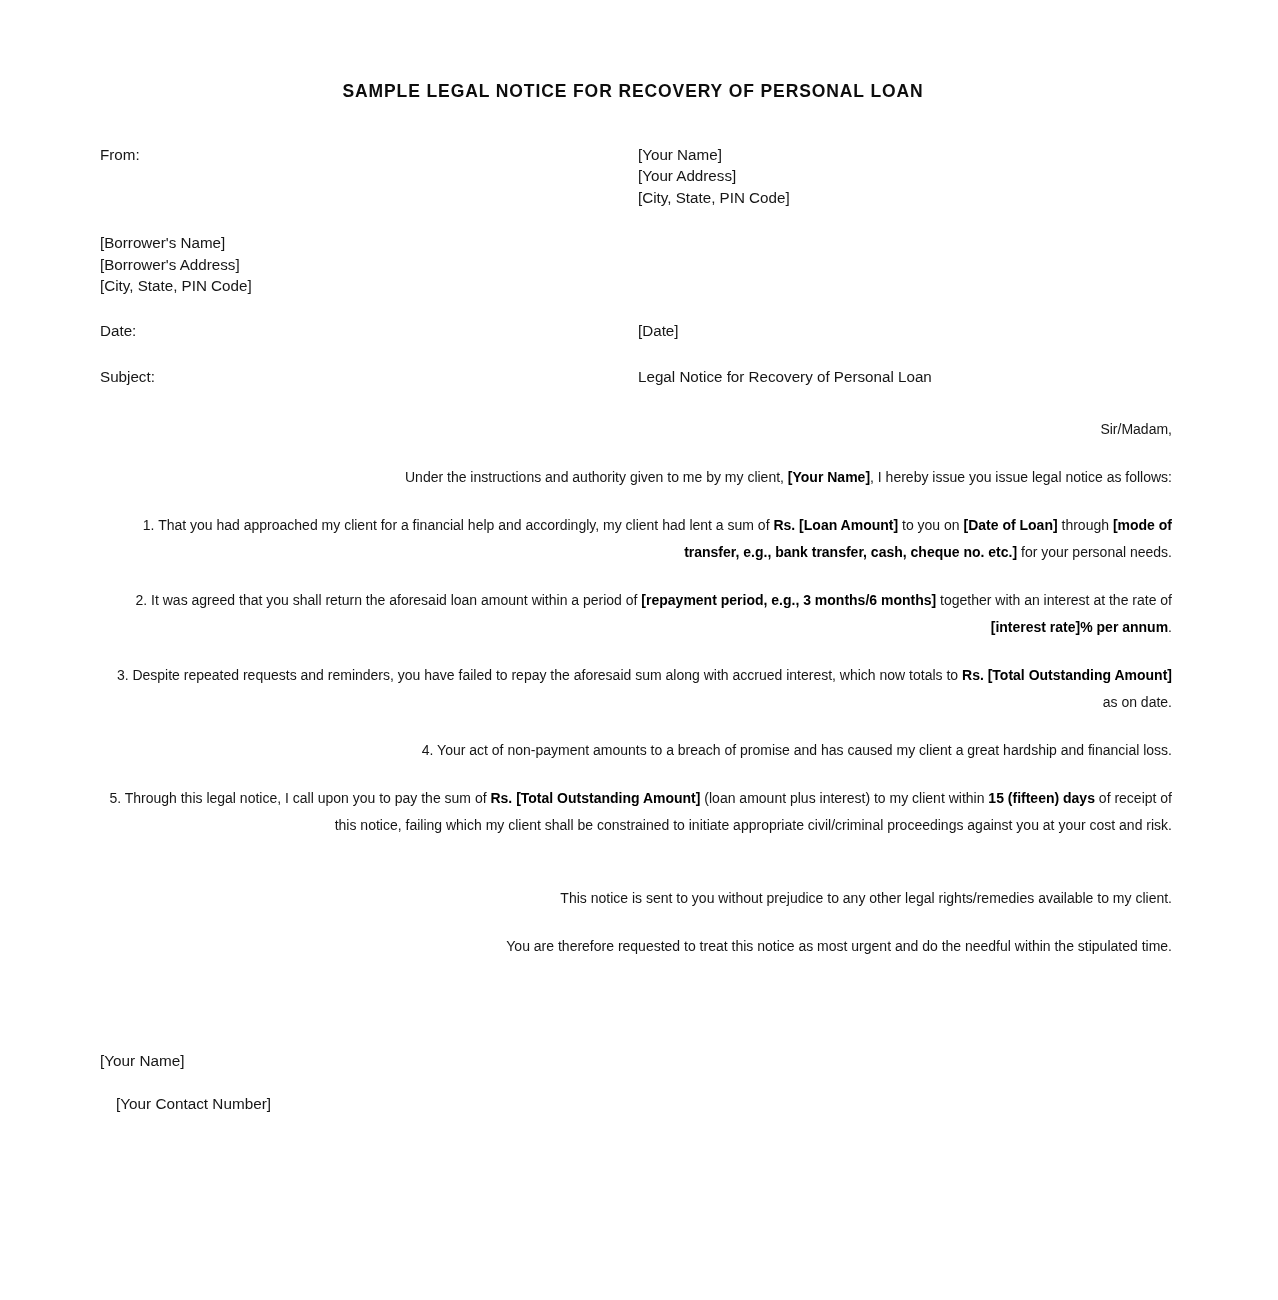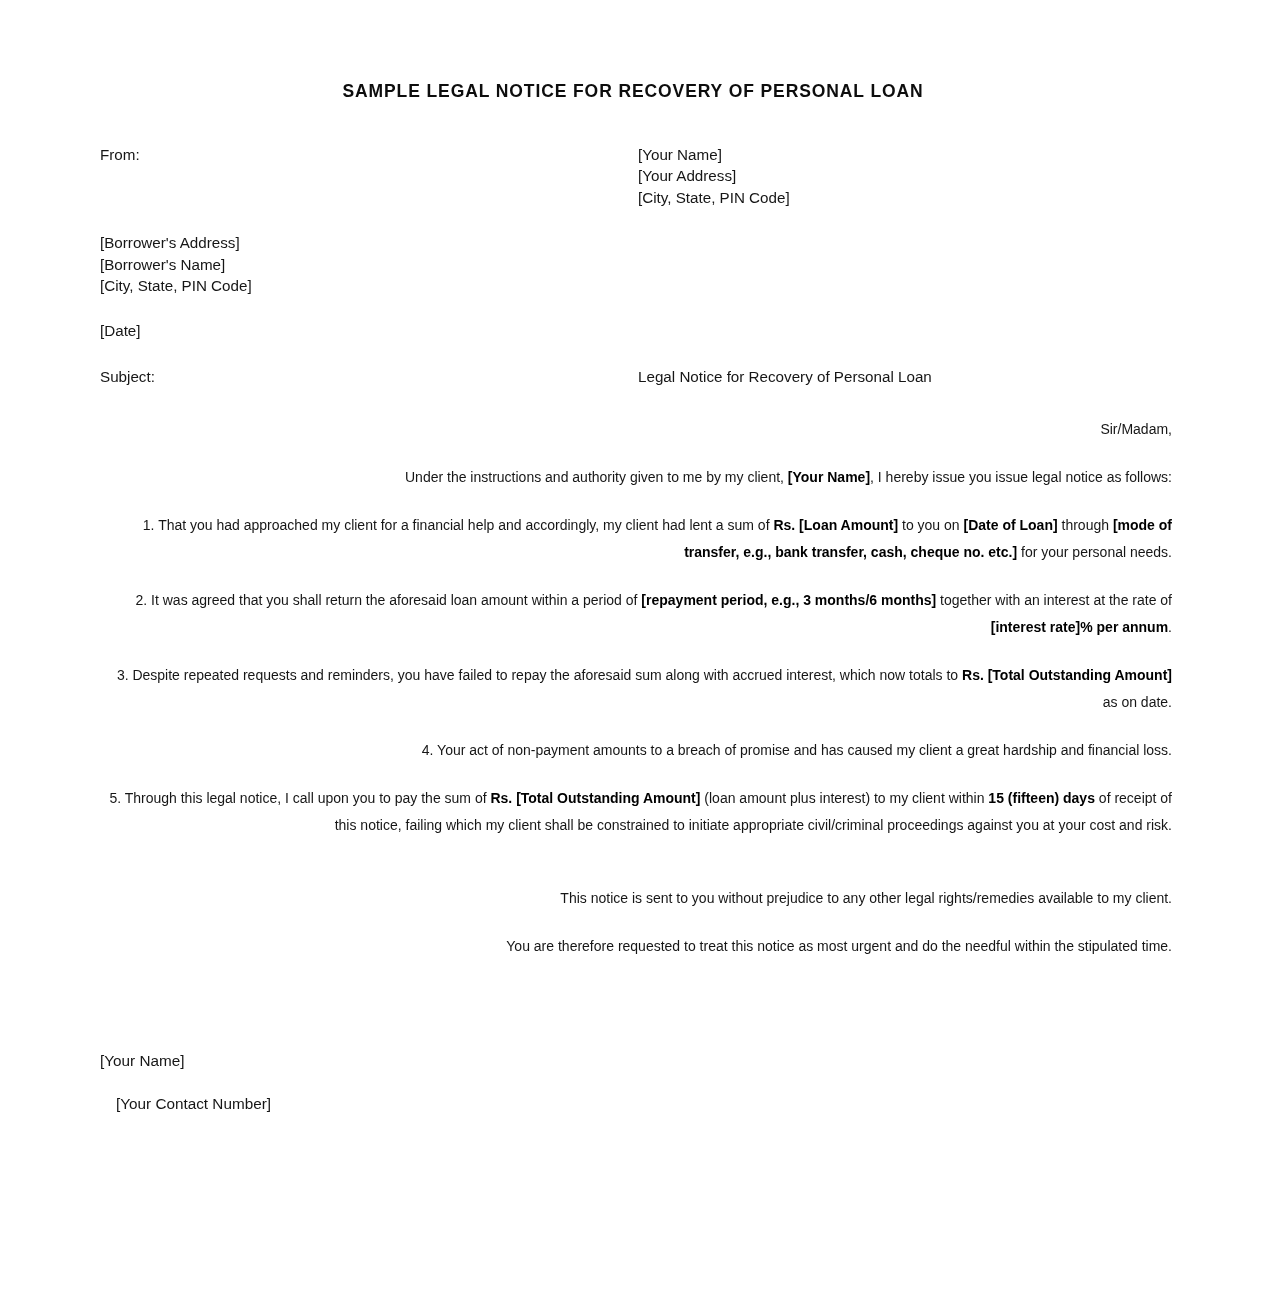--- a/index.html
+++ b/index.html
@@ -109,27 +109,28 @@
       <div class="meta-label">From:</div>
       <div class="meta-values">
         <div class="meta-value">[Your Name]</div>
         <div class="meta-value">[Your Address]</div>
         <div class="meta-value">[City, State, PIN Code]</div>
       </div>
     </div>
 
     <div class="meta-row">
       <div class="meta-values">
+        <div class="meta-value">[Borrower's Name]</div>
         <div class="meta-value">[Borrower's Address]</div>
-        <div class="meta-value">[Borrower's Name]</div>
         <div class="meta-value">[City, State, PIN Code]</div>
       </div>
     </div>
 
     <div class="meta-row">
+      <div class="meta-label">Date:</div>
       <div class="meta-values">
         <div class="meta-value">[Date]</div>
       </div>
     </div>
 
     <div class="meta-row">
       <div class="meta-label">Subject:</div>
       <div class="meta-values">
         <div class="meta-value">Legal Notice for Recovery of Personal Loan</div>
       </div>

